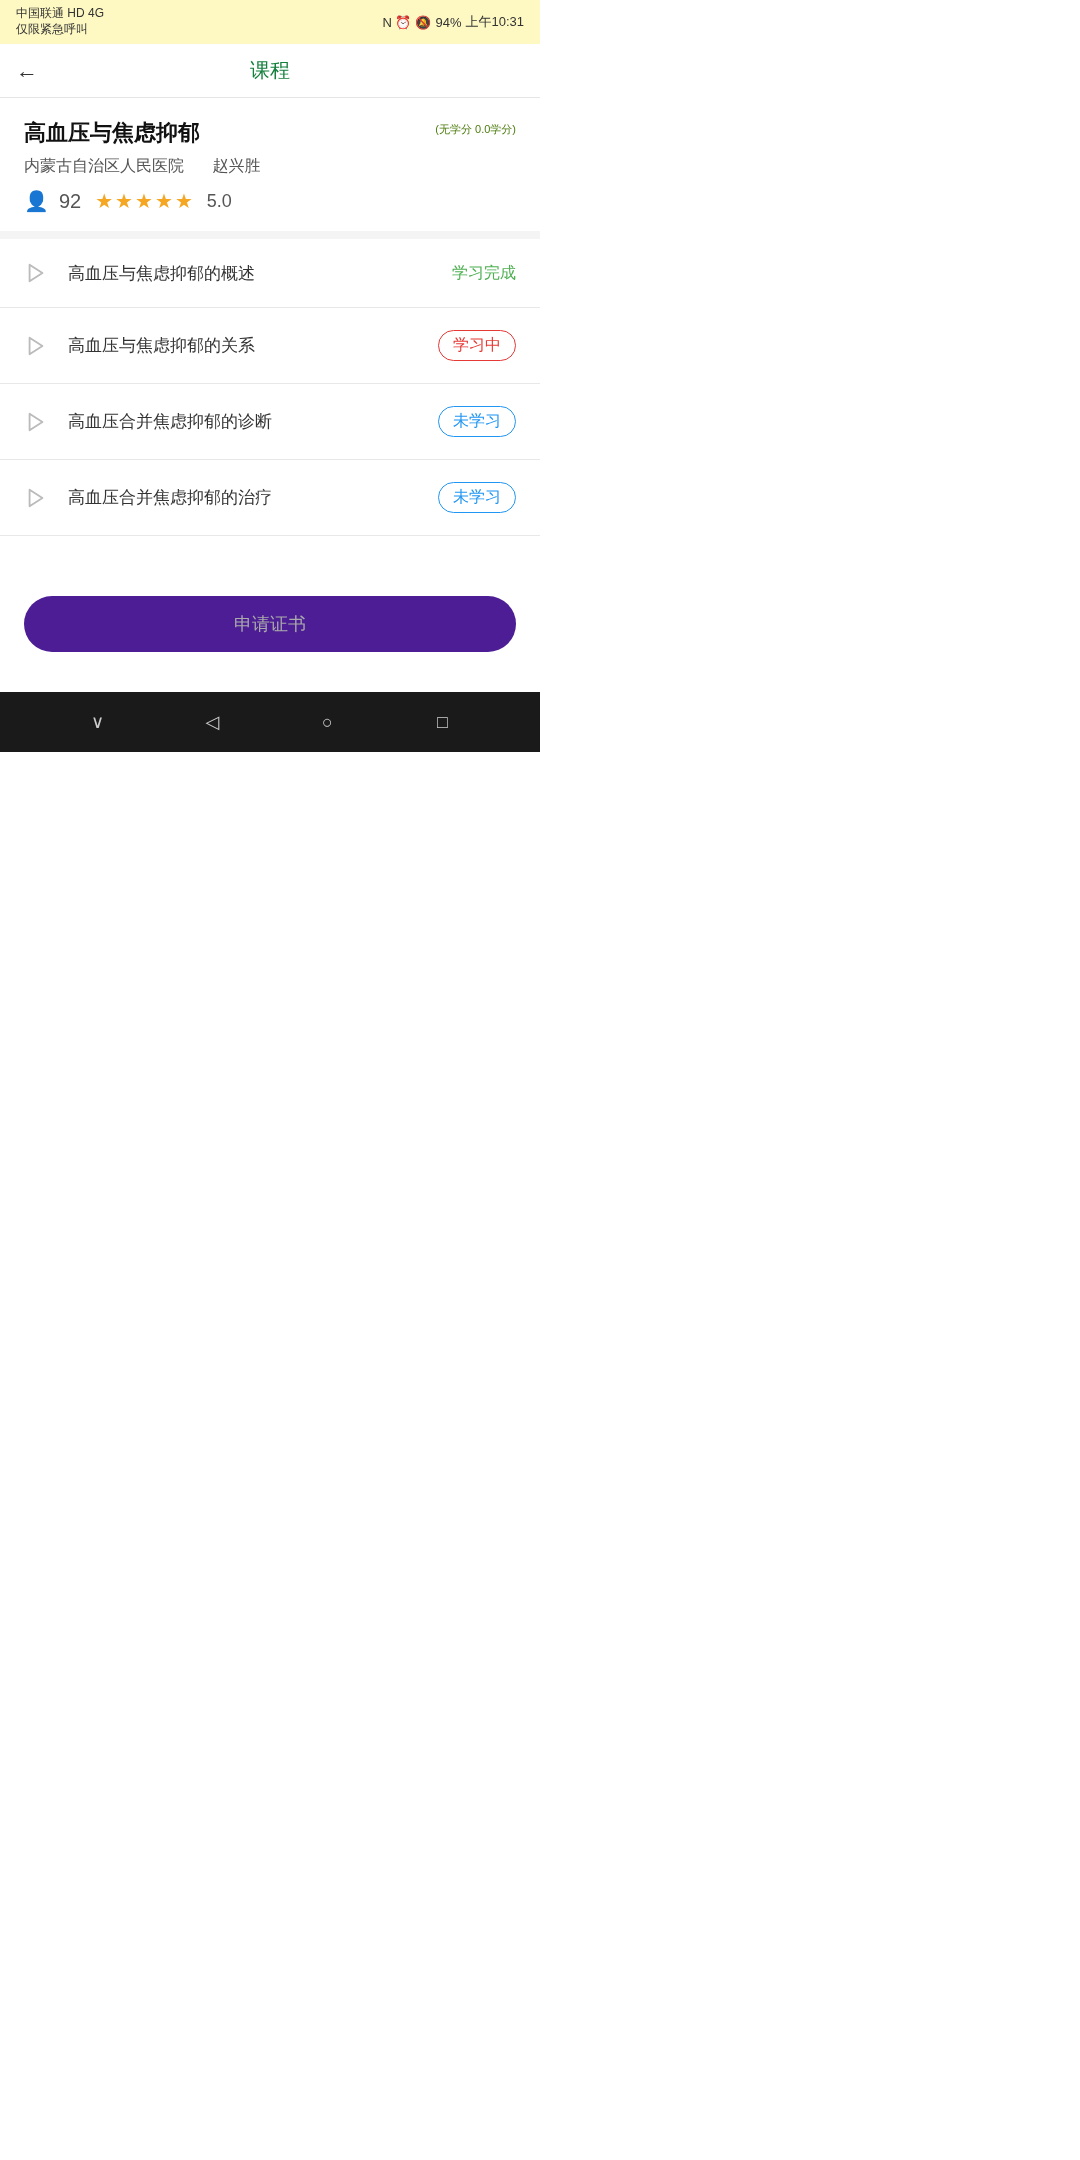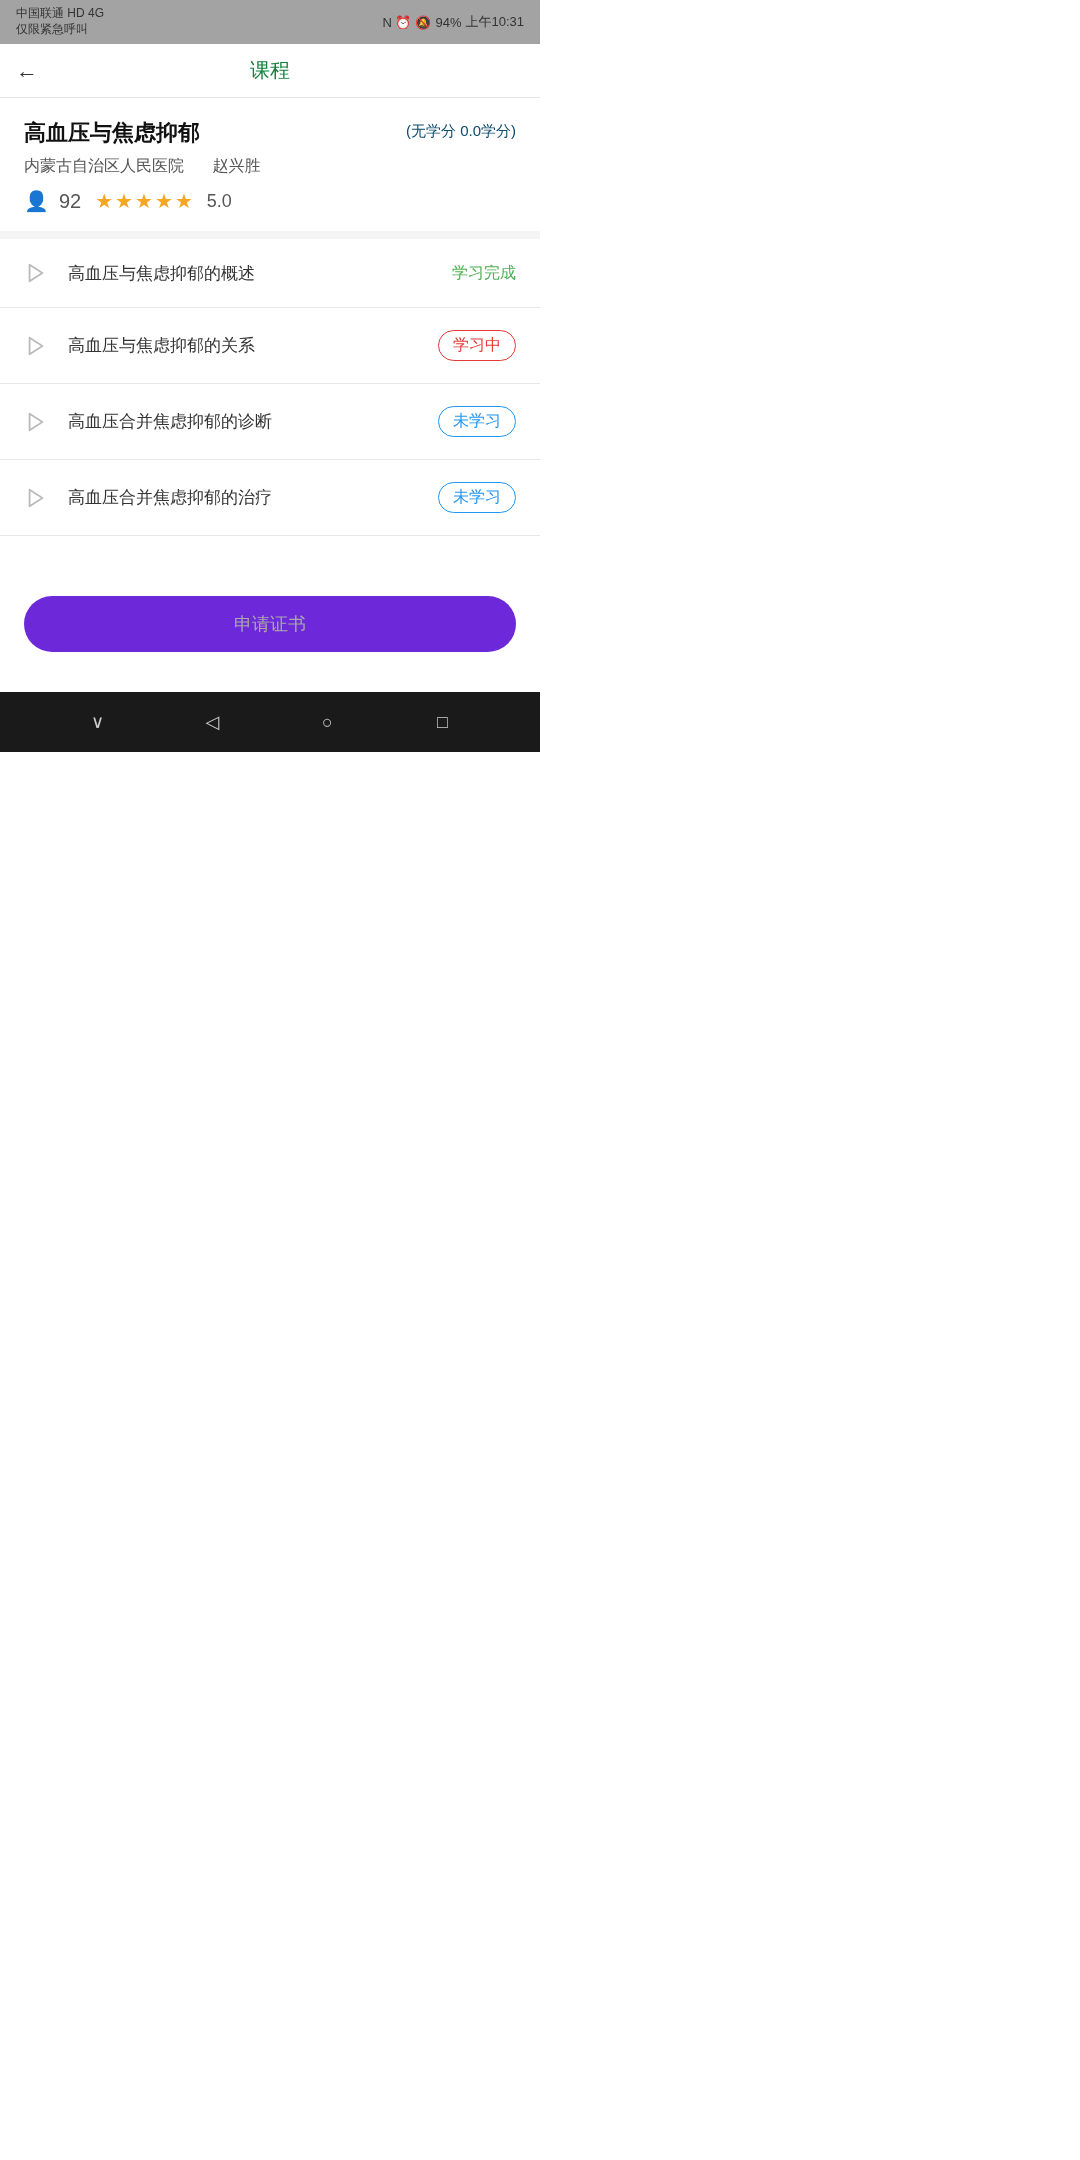--- a/index.html
+++ b/index.html
@@ -11,21 +11,21 @@
       background: #fff;
       font-family: "PingFang SC", "Hiragino Sans GB", "Microsoft YaHei", sans-serif;
       font-size: 16px;
       color: #333;
       overflow-x: hidden;
     }
 
     
     .status-bar {
       height: 44px;
-      background: #a3a3a3;
+      background: #fef9c3;
       display: flex;
       align-items: center;
       justify-content: space-between;
       padding: 0 16px;
       font-size: 13px;
       color: #333;
     }
     .status-left { font-size: 12px; line-height: 1.3; }
     .status-right { display: flex; align-items: center; gap: 4px; font-size: 13px; }
 
@@ -65,22 +65,22 @@
       align-items: flex-start;
       margin-bottom: 8px;
     }
     .course-title {
       font-size: 22px;
       font-weight: bold;
       color: #111;
       flex: 1;
     }
     .course-credits {
-      font-size: 15px;
-      color: #0c4a6e;
+      font-size: 11px;
+      color: #4d7c0f;
       white-space: nowrap;
       margin-left: 8px;
       padding-top: 4px;
     }
     .course-meta {
       font-size: 16px;
       color: #555;
       margin-bottom: 12px;
     }
     .course-meta span { margin-right: 24px; }
@@ -172,21 +172,21 @@
     }
 
     
     .bottom-area {
       padding: 60px 24px 40px;
       background: #fff;
     }
     .cert-btn {
       width: 100%;
       height: 56px;
-      background: #6d28d9;
+      background: #4c1d95;
       border: none;
       border-radius: 30px;
       font-size: 18px;
       color: #aaa;
       cursor: default;
       display: flex;
       align-items: center;
       justify-content: center;
     }
 

